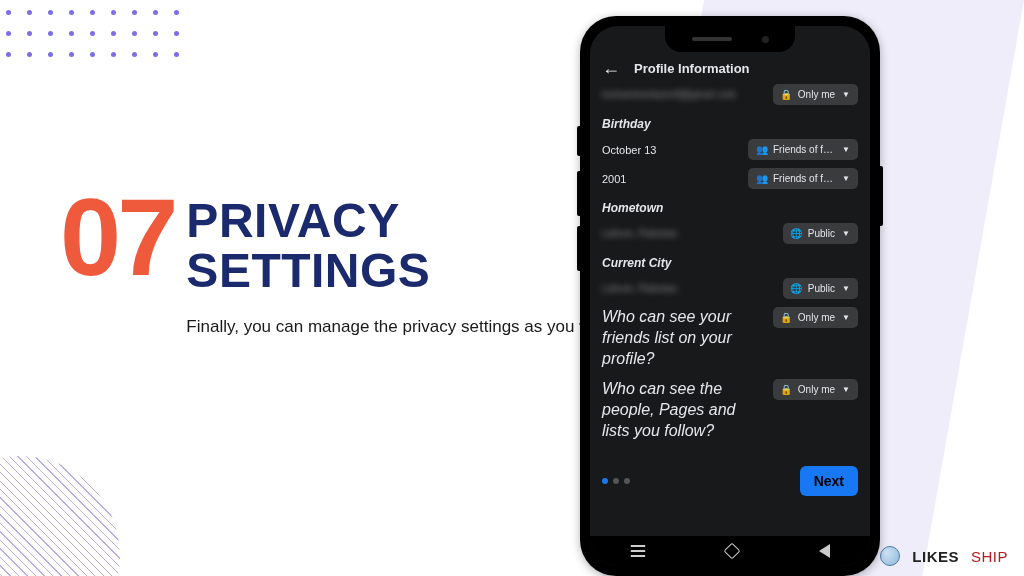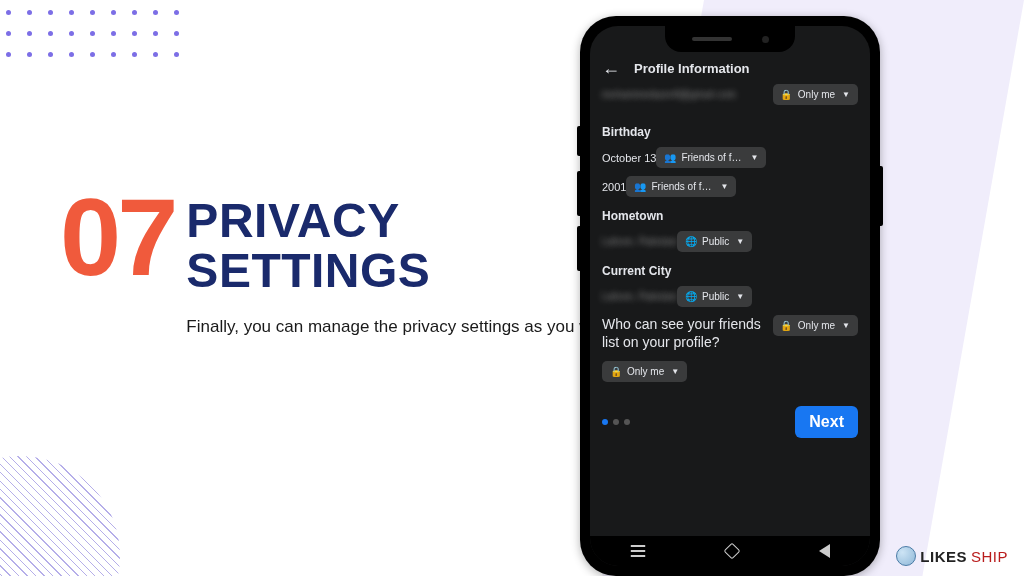--- a/index.html
+++ b/index.html
@@ -75,21 +75,21 @@
   color: #1a1a1a;
   line-height: 1.4;
   font-weight: 400;
 }
 .logo {
   position: absolute;
   right: 16px;
   bottom: 10px;
   display: flex;
   align-items: center;
-  gap: 4px;
+  gap: 12px;
   font-size: 15px;
   font-weight: 700;
   color: #222;
   letter-spacing: 0.5px;
 }
 .logo .ship { color: #b91c1c; font-weight: 500; }
 .logo-icon {
   width: 20px;
   height: 20px;
   border-radius: 50%;
@@ -150,21 +150,21 @@
   gap: 14px;
   font-size: 13px;
   font-weight: 600;
 }
 .arrow-back { font-size: 18px; cursor: pointer; }
 .content { padding: 0 12px 8px 12px; font-size: 11px; }
 .blur-row {
   display: flex;
   justify-content: space-between;
   align-items: center;
-  margin-bottom: 20px;
+  margin-bottom: 12px;
 }
 .blurred {
   color: transparent;
   text-shadow: 0 0 6px rgba(200,200,200,0.7);
   font-size: 10px;
   user-select: none;
 }
 .priv-btn {
   background: #3a3b3c;
   border-radius: 5px;
@@ -176,51 +176,52 @@
   white-space: nowrap;
   cursor: pointer;
   max-width: 110px;
 }
 .priv-btn .lbl { overflow: hidden; text-overflow: ellipsis; }
 .priv-btn .caret { font-size: 8px; margin-left: 2px; }
 .section-title {
   font-size: 12px;
   font-weight: 700;
   margin: 12px 0 8px 0;
+  font-style: italic;
 }
 .row {
   display: flex;
-  justify-content: flex-start;
+  justify-content: space-between;
   align-items: center;
   margin-bottom: 8px;
 }
 .row .val { font-size: 11px; }
 .question-row {
   display: flex;
   justify-content: space-between;
   align-items: flex-start;
   gap: 8px;
   margin-bottom: 10px;
 }
-.question-row .q { font-size: 14px; line-height: 1.3; flex: 1; }
+.question-row .q { font-size: 16px; line-height: 1.3; flex: 1; font-style: italic; }
 .footer-bar {
   display: flex;
   justify-content: space-between;
   align-items: center;
   padding: 6px 12px 8px 12px;
 }
 .pager { display: flex; gap: 5px; }
 .pager span { width: 6px; height: 6px; border-radius: 50%; background: #555; }
 .pager span.active { background: #1877f2; }
 .next-btn {
   background: #1877f2;
-  color: #ffffff;
+  color: #000000;
   padding: 7px 14px;
   border-radius: 6px;
-  font-size: 16px;
+  font-size: 14px;
   font-weight: 600;
   cursor: pointer;
 }
 .nav-bar {
   position: absolute;
   bottom: 0;
   left: 0;
   right: 0;
   height: 30px;
   background: #000;
@@ -366,20 +367,21 @@
 
         <div class="question-row">
           <span class="q">Who can see your friends list on your profile?</span>
           <div class="priv-btn">
             <span class="ico">🔒</span>
             <span class="lbl">Only me</span>
             <span class="caret">▼</span>
           </div>
         </div>
         <div class="question-row">
+          <span class="q">Who can see the people, Pages and lists you follow?</span>
           <div class="priv-btn">
             <span class="ico">🔒</span>
             <span class="lbl">Only me</span>
             <span class="caret">▼</span>
           </div>
         </div>
 
       </div>
 
       <div class="footer-bar">

